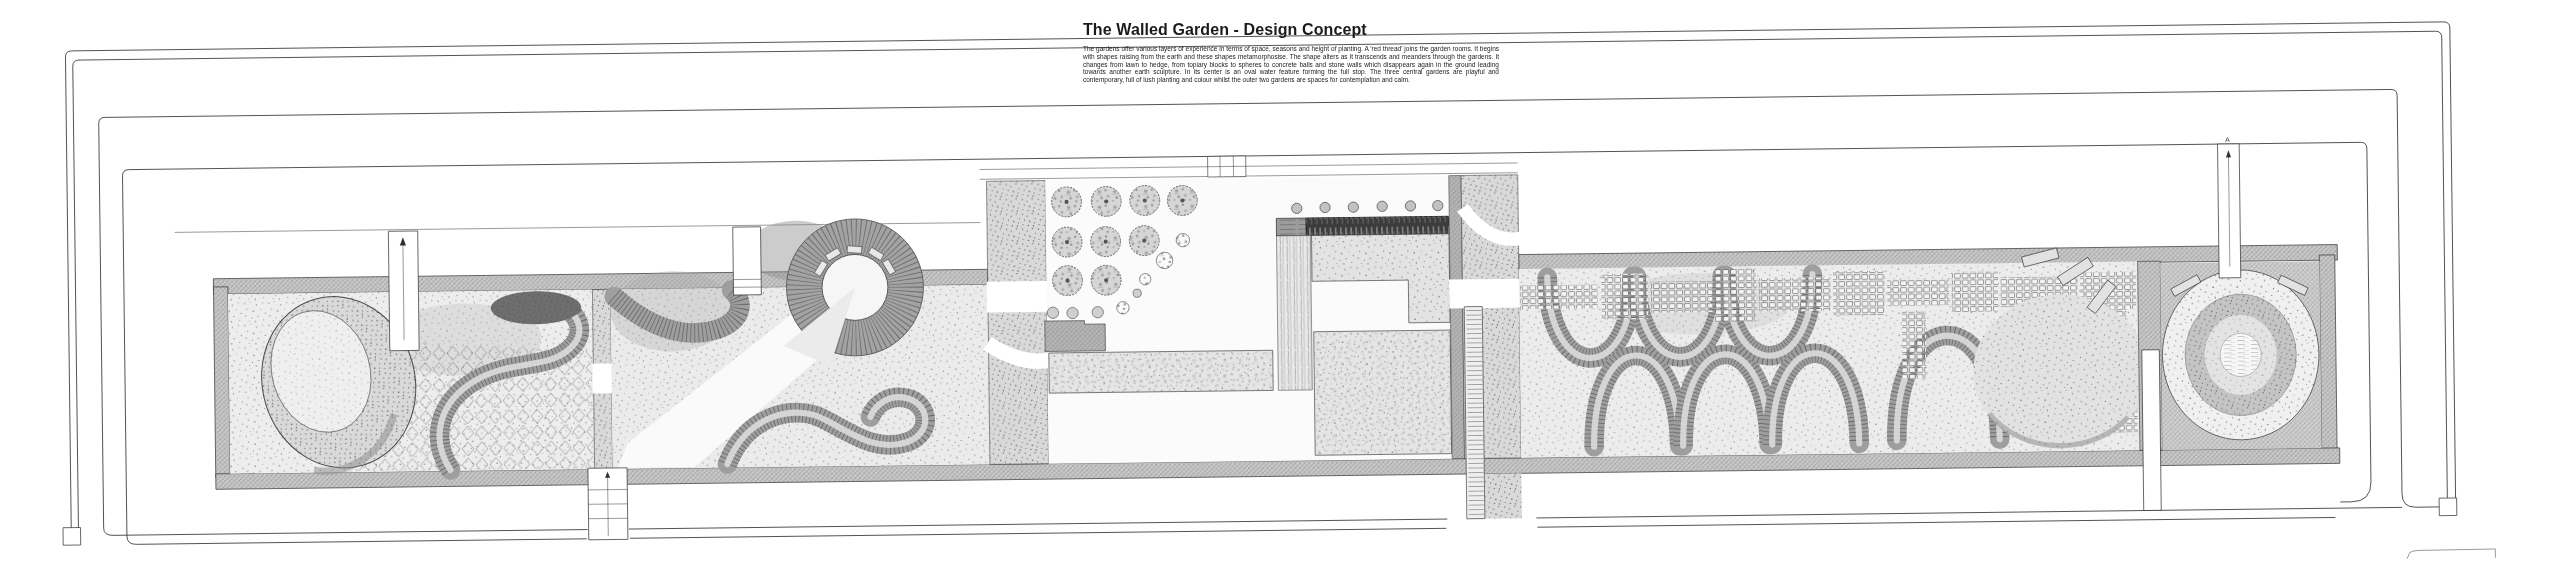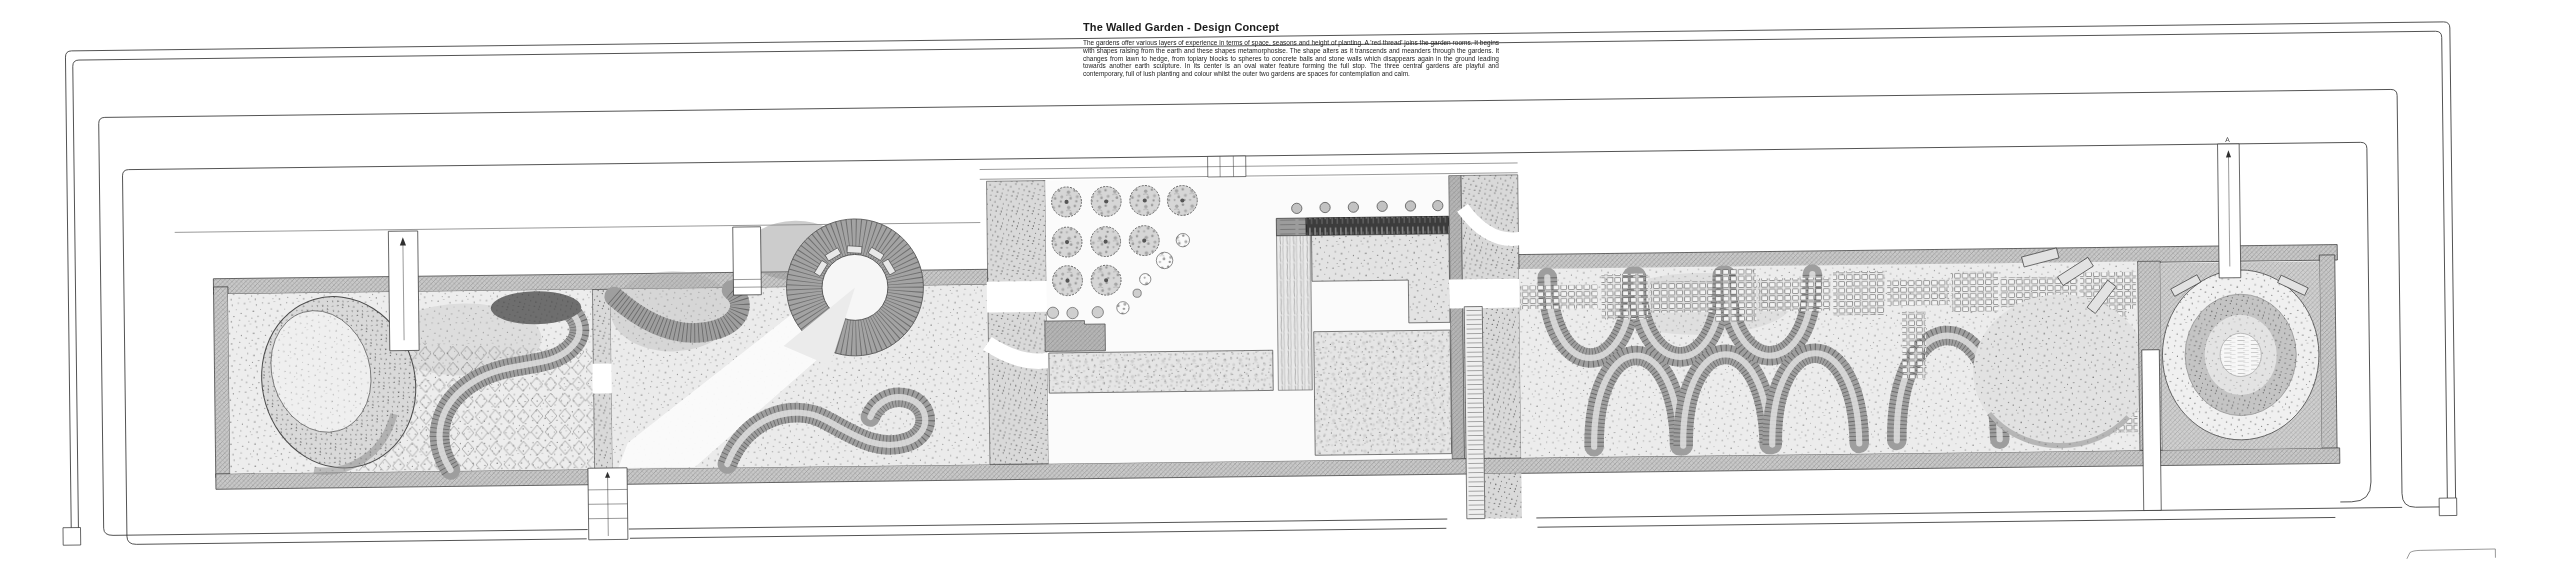--- a/index.html
+++ b/index.html
@@ -1,19 +1,19 @@
 <!DOCTYPE html>
 <html style="font-size:8.2px"><head>
 <meta charset="utf-8">
 <style>
   html,body{margin:0;padding:0;background:#ffffff;}
   #stage{position:relative;width:2576px;height:574px;background:#ffffff;overflow:hidden;
          font-family:"Liberation Sans", sans-serif;}
   #titleblock{position:absolute;left:1083px;top:20.6px;width:416px;color:#1b1b1b;z-index:5;}
-  #titleblock h1{font-size:11px;font-weight:bold;margin:0 0 6.7px 0;letter-spacing:0.1px;}
+  #titleblock h1{font-size:16px;font-weight:bold;margin:0 0 6.7px 0;letter-spacing:0.1px;}
   #titleblock p{font-size:6.5px;line-height:1.18;margin:0;text-align:justify;color:#222;}
   svg{position:absolute;left:0;top:0;}
   .ink{stroke:#2f2f2f;fill:none;stroke-width:1.6;}
   .ink-thin{stroke:#3a3a3a;fill:none;stroke-width:1;}
   .wall{fill:#c8c8c8;stroke:#2f2f2f;stroke-width:1.4;}
   .gate{fill:#ffffff;stroke:#2f2f2f;stroke-width:1.4;}
   .hedge{fill:none;stroke:#9e9e9e;stroke-width:38;stroke-linecap:round;}
   .hedge-tick{fill:none;stroke:#3e3e3e;stroke-width:38;stroke-linecap:butt;
               stroke-dasharray:1.6 6;opacity:.55;}
   .hedge-core{fill:none;stroke:#dcdcdc;stroke-width:12;stroke-linecap:round;opacity:.9;}

